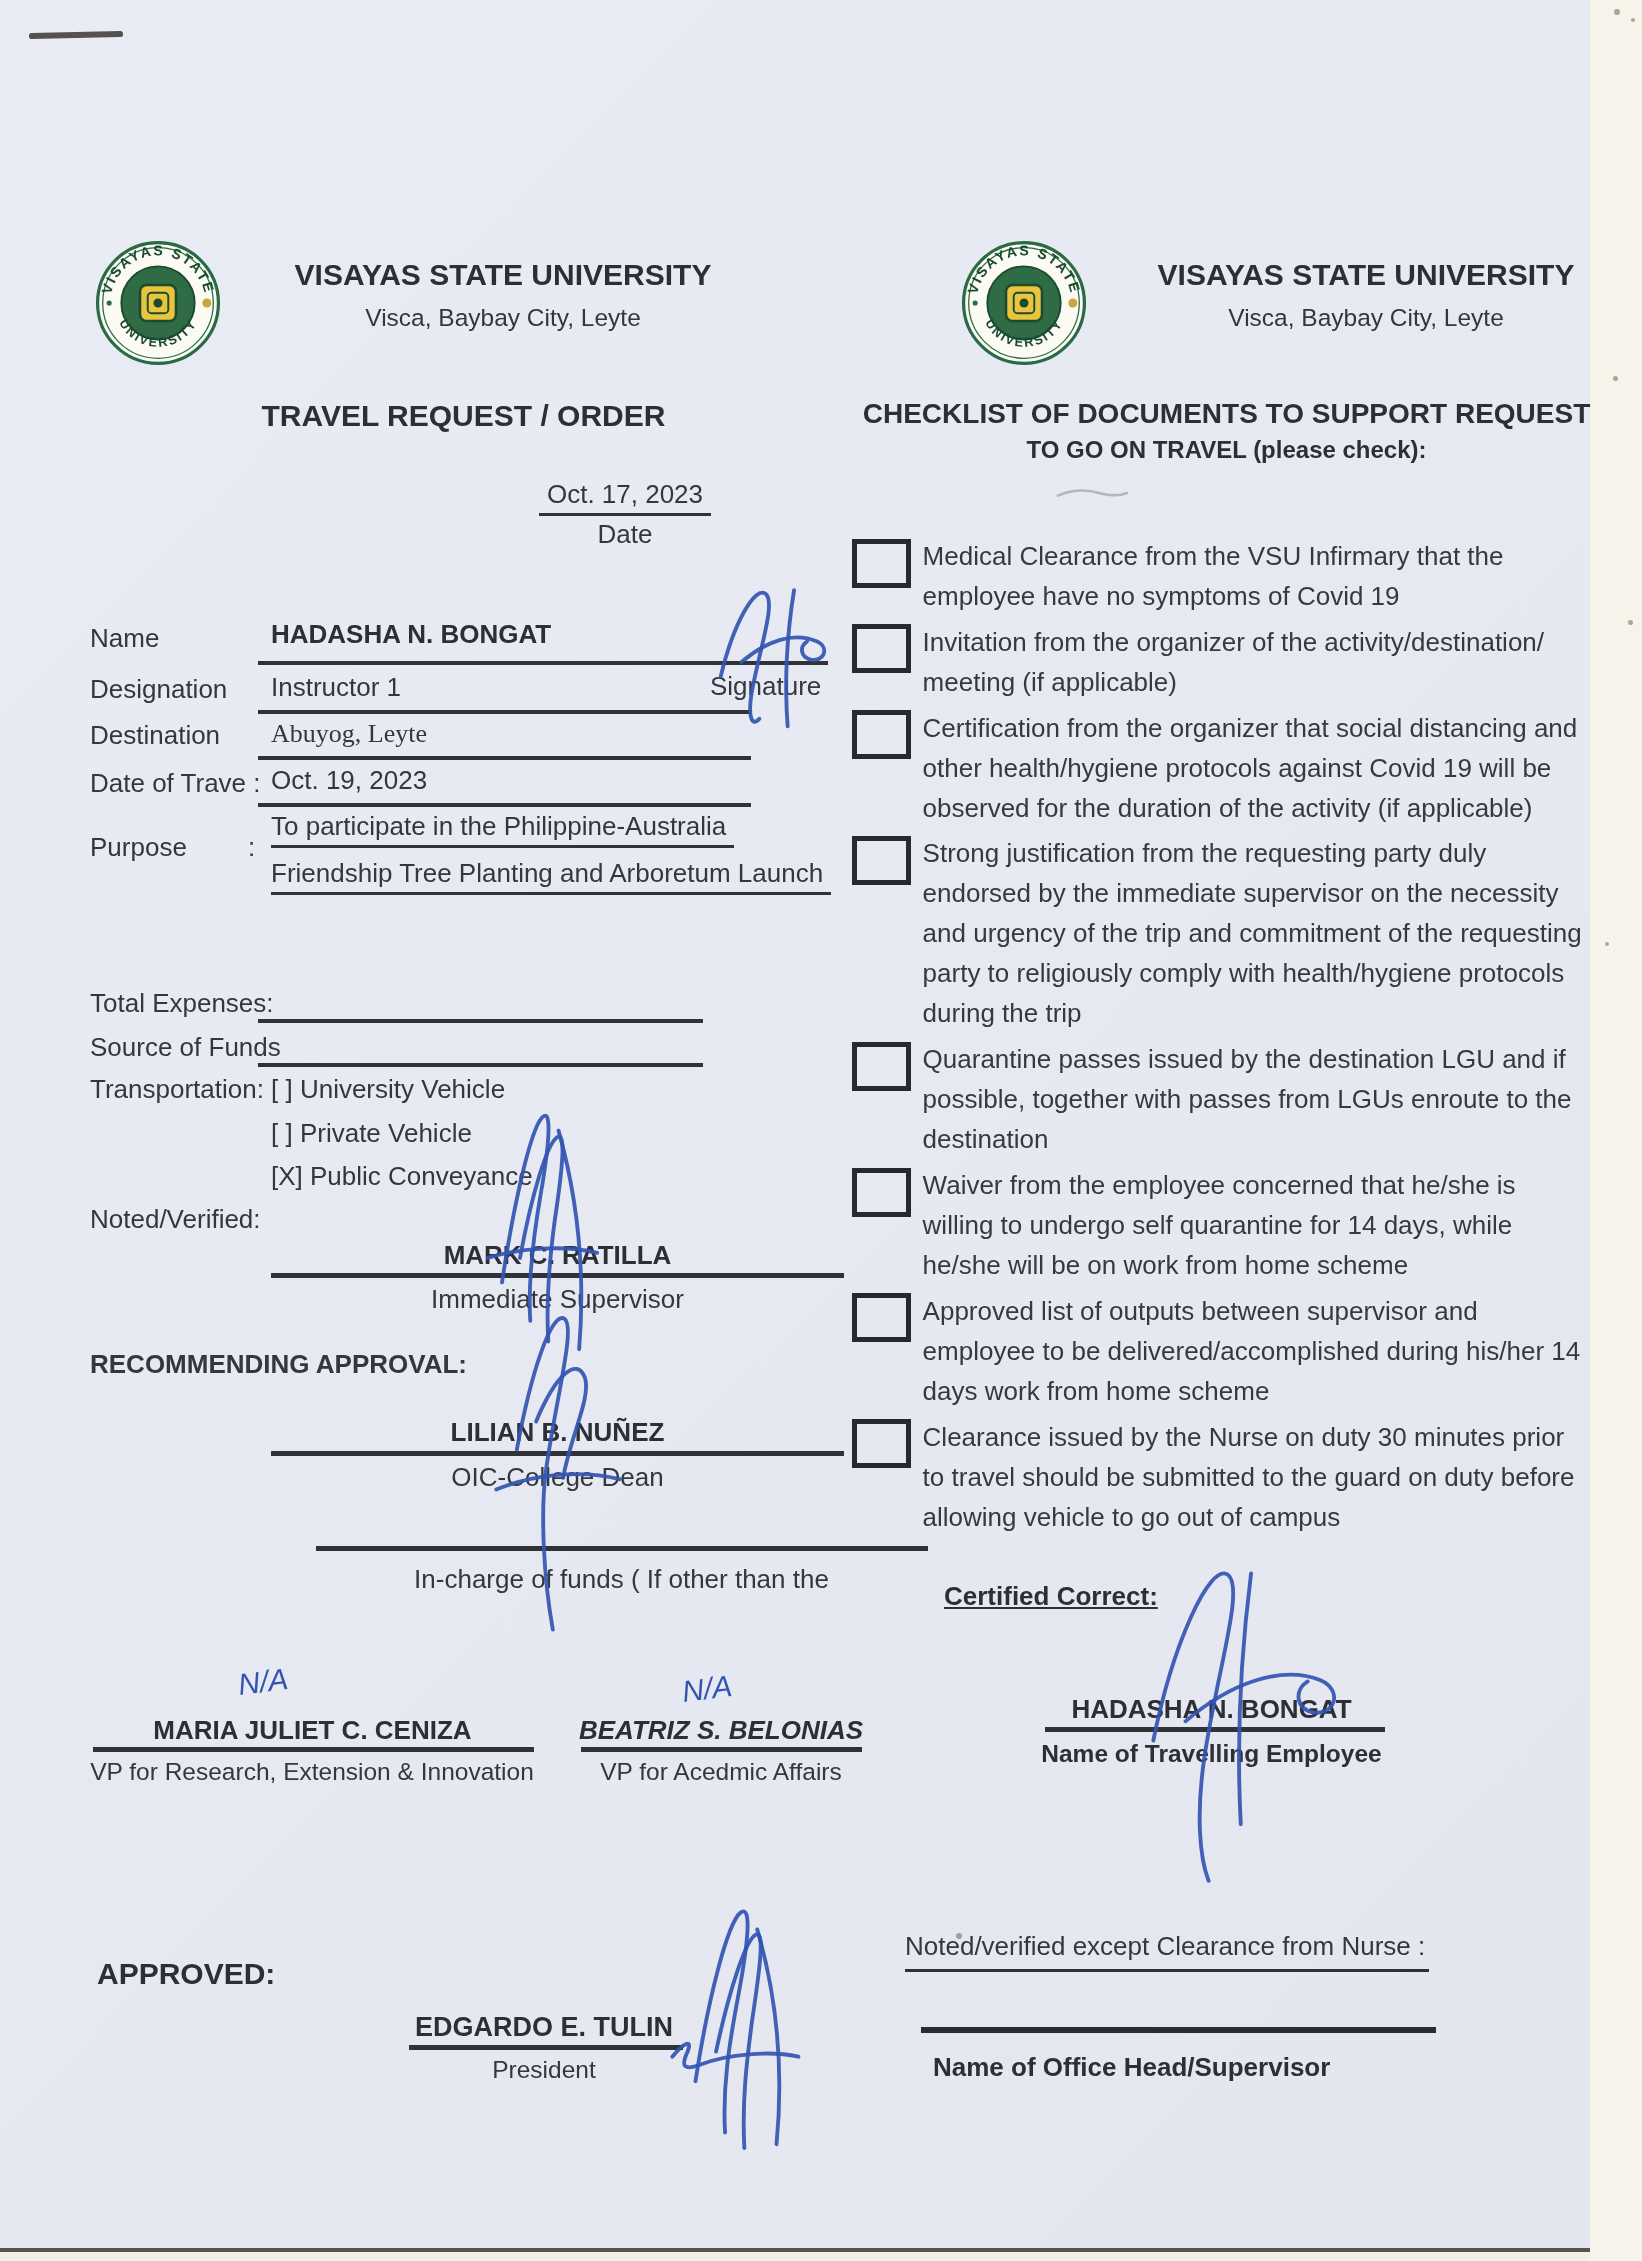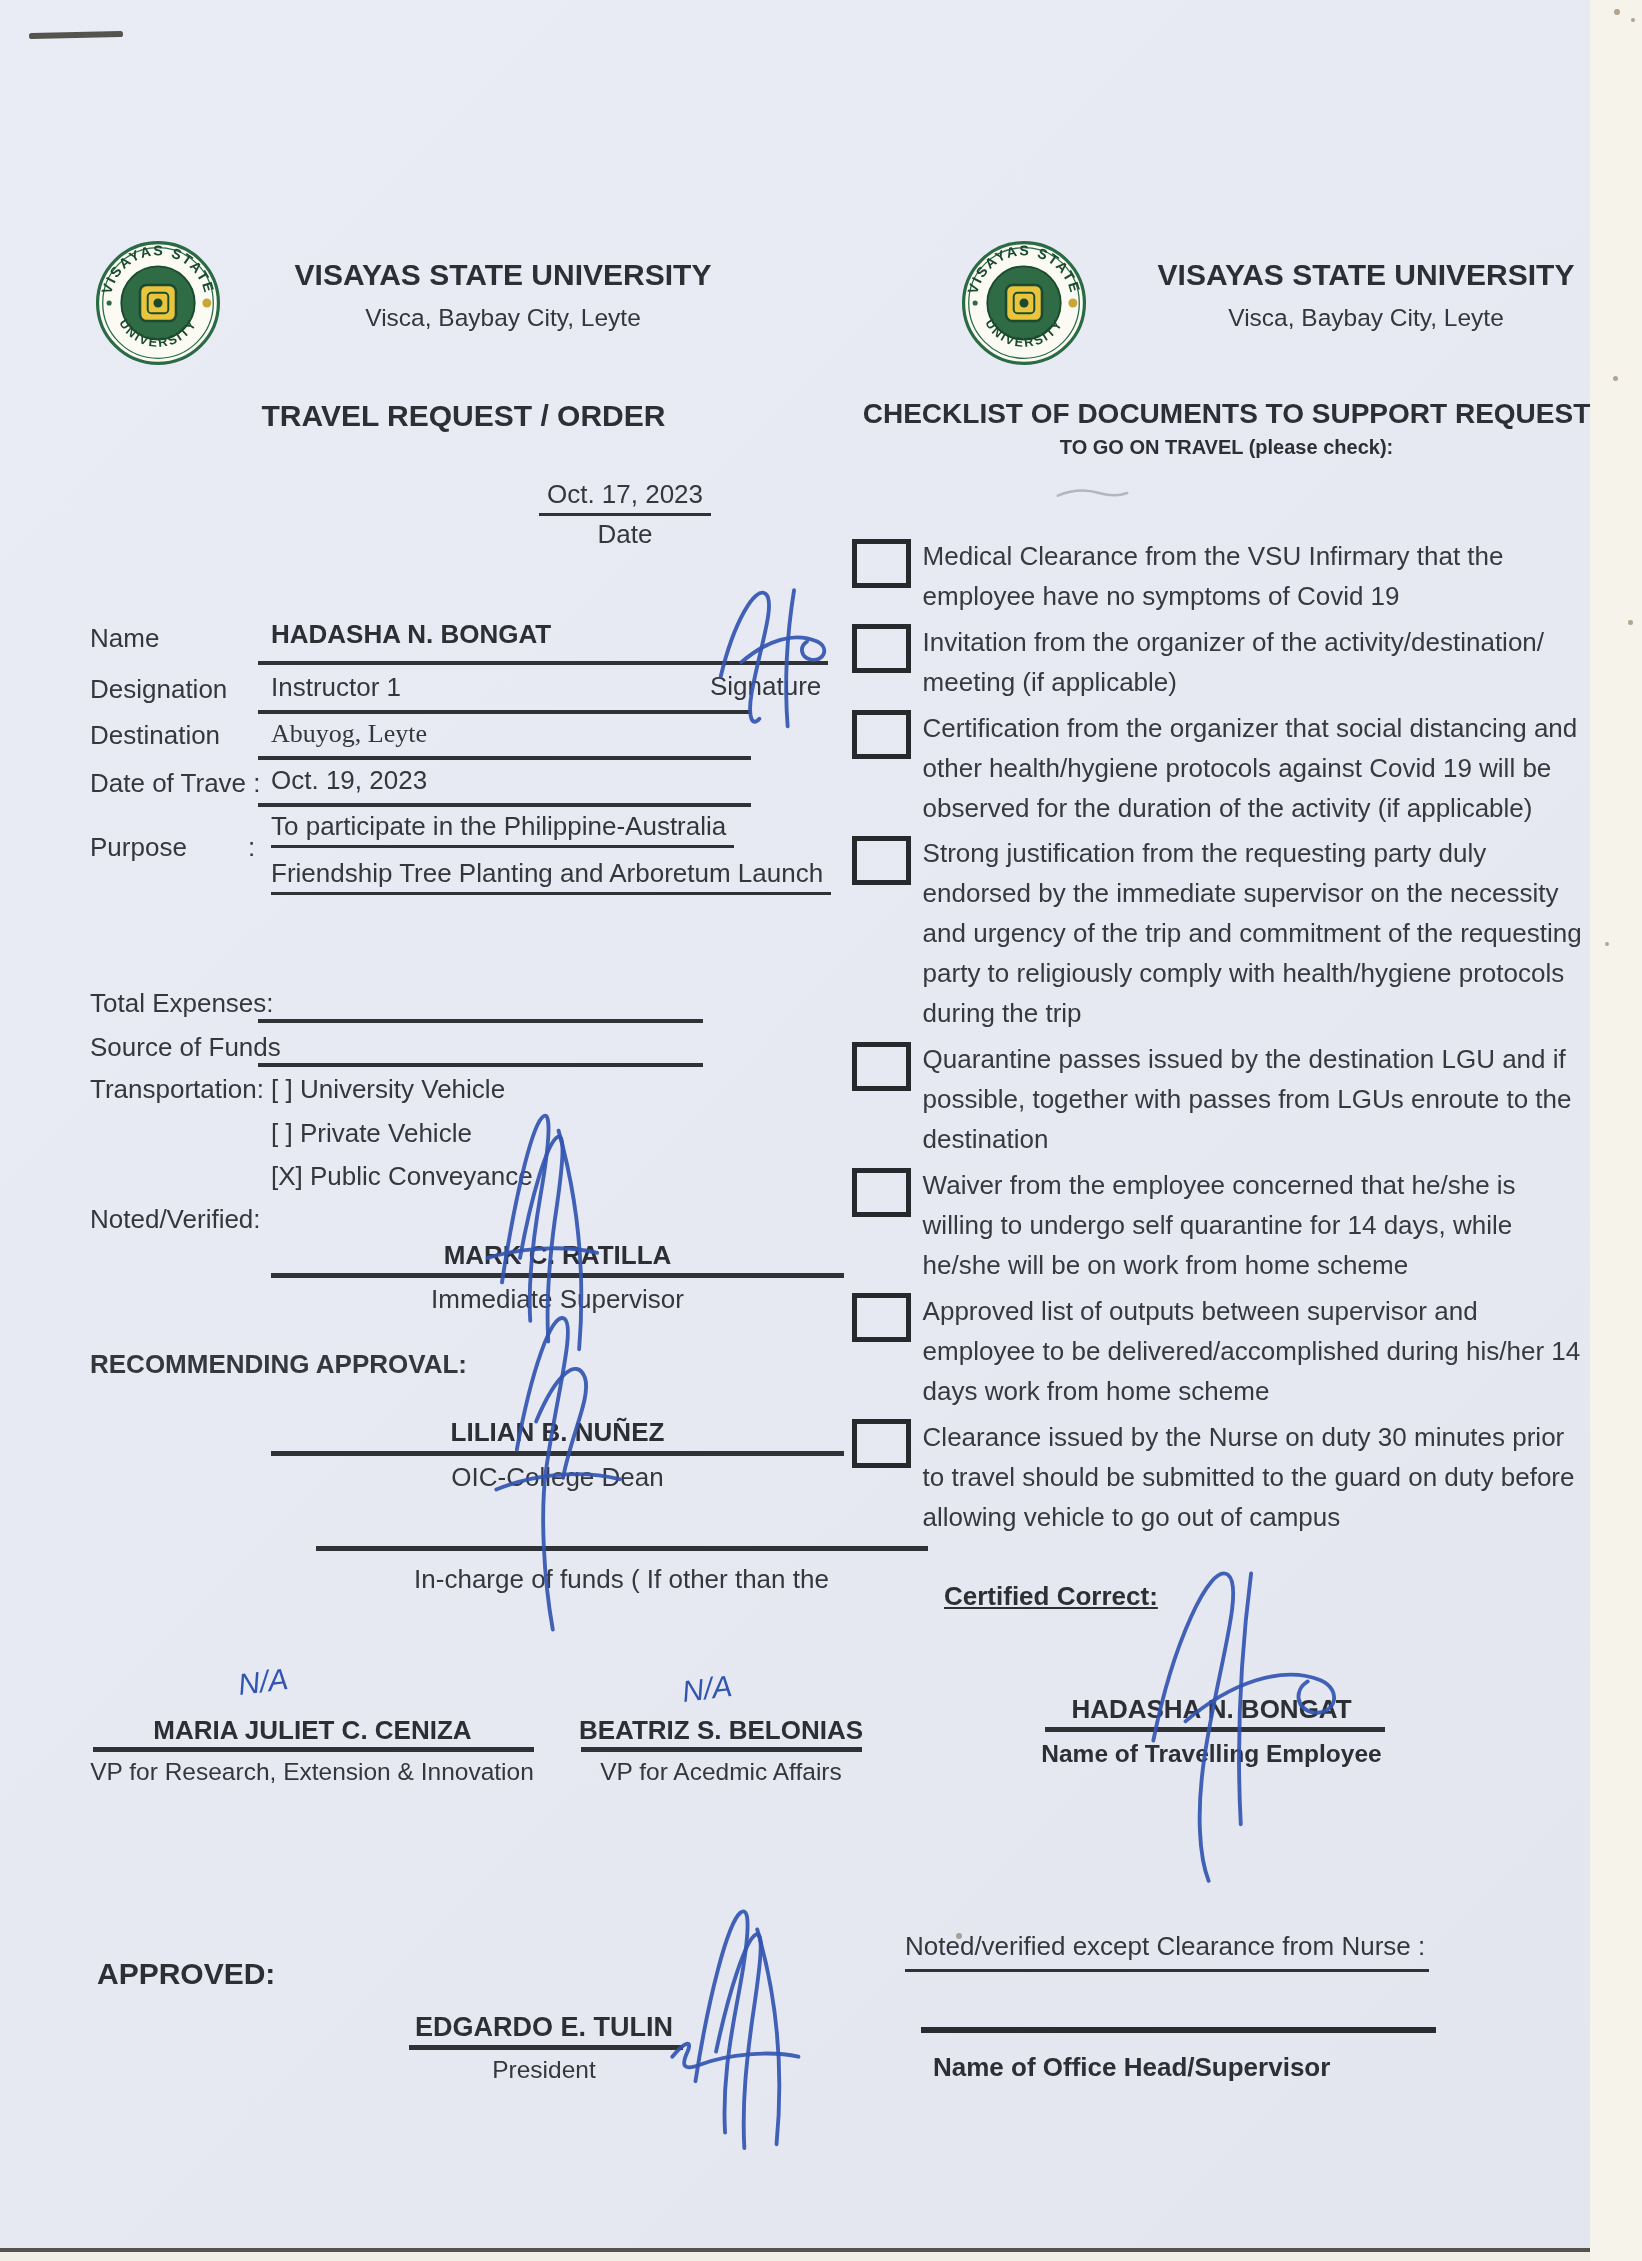--- a/index.html
+++ b/index.html
@@ -138,21 +138,21 @@
   <div class="line" style="left:316px;top:1546px;width:612px;height:4.5px;"></div>
   <div class="abs t ctr" style="left:277px;top:1563px;width:689px;">In-charge of  funds ( If other than the</div>
 
   <div class="na" style="left:238px;top:1665px;">N/A</div>
   <div class="na" style="left:682px;top:1672px;">N/A</div>
 
   <div class="abs t b ctr" style="left:74px;top:1714px;width:477px;">MARIA JULIET C. CENIZA</div>
   <div class="line" style="left:93px;top:1747px;width:441px;height:4.5px;"></div>
   <div class="abs t ctr" style="left:48px;top:1757px;width:528px;font-size:24.5px;">VP for Research, Extension &amp; Innovation</div>
 
-  <div class="abs t b ctr" style="left:573px;top:1714px;width:296px;">BEATRIZ S. BELONIAS</div>
+  <div class="abs t b ctr" style="left:573px;top:1714px;width:296px;font-style:italic;">BEATRIZ S. BELONIAS</div>
   <div class="line" style="left:581px;top:1747px;width:281px;height:4.5px;"></div>
   <div class="abs t ctr" style="left:573px;top:1757px;width:296px;font-size:24.5px;">VP for Acedmic Affairs</div>
 
   <div class="abs t b" style="left:97px;top:1955px;font-size:30px;">APPROVED:</div>
 
   <svg class="sig" style="left:644px;top:1888px;" width="193" height="277" viewBox="0 0 300 430">
     <path d="M80 300 C100 170 130 54 150 38 C168 24 162 86 146 170 C132 244 122 310 126 380"></path>
     <path d="M112 254 C132 160 158 80 174 72 C188 66 180 126 168 206 C160 266 152 330 156 404"></path>
     <path d="M44 262 C62 240 78 232 66 258 C58 276 62 284 88 274 C130 258 196 252 240 262"></path>
     <path d="M176 64 C204 160 218 272 206 398"></path>
@@ -175,21 +175,21 @@
       <circle cx="174" cy="98" r="7" fill="#caa53a"></circle>
     <rect x="70" y="70" width="56" height="56" rx="10" fill="#e9c53d" stroke="#1b4a2f" stroke-width="4"></rect>
     <rect x="82" y="82" width="32" height="32" rx="6" fill="none" stroke="#1b4a2f" stroke-width="3"></rect>
     <circle cx="98" cy="98" r="7" fill="#1b4a2f"></circle>
   </svg>
 
   <div class="abs t b ctr" style="left:1121px;top:256px;width:490px;font-size:30px;">VISAYAS STATE UNIVERSITY</div>
   <div class="abs t ctr" style="left:1121px;top:303px;width:490px;font-size:24.5px;">Visca, Baybay City, Leyte</div>
 
   <div class="abs t b ctr" style="left:843px;top:396px;width:767px;font-size:28px;">CHECKLIST OF DOCUMENTS TO SUPPORT REQUEST</div>
-  <div class="abs t b ctr" style="left:843px;top:435px;width:767px;font-size:20px;">TO GO ON TRAVEL (please check):</div>
+  <div class="abs t b ctr" style="left:843px;top:435px;width:767px;font-size:24px;">TO GO ON TRAVEL (please check):</div>
 
   <svg class="abs" style="left:1054px;top:484px;" width="77" height="19.3" viewBox="0 0 120 30">
     <path d="M6 18 C26 10 50 8 70 14 C88 19 104 18 114 14" fill="none" stroke="#9aa0a8" stroke-width="4" stroke-linecap="round" opacity=".7"></path>
   </svg>
 
   <div class="abs" style="left:852px;top:536px;width:741px;">
     <div class="chk-row">
       <div class="chk-box"></div>
       <div class="chk-text">Medical Clearance from the VSU Infirmary that the employee have no symptoms of Covid 19</div>
     </div>

